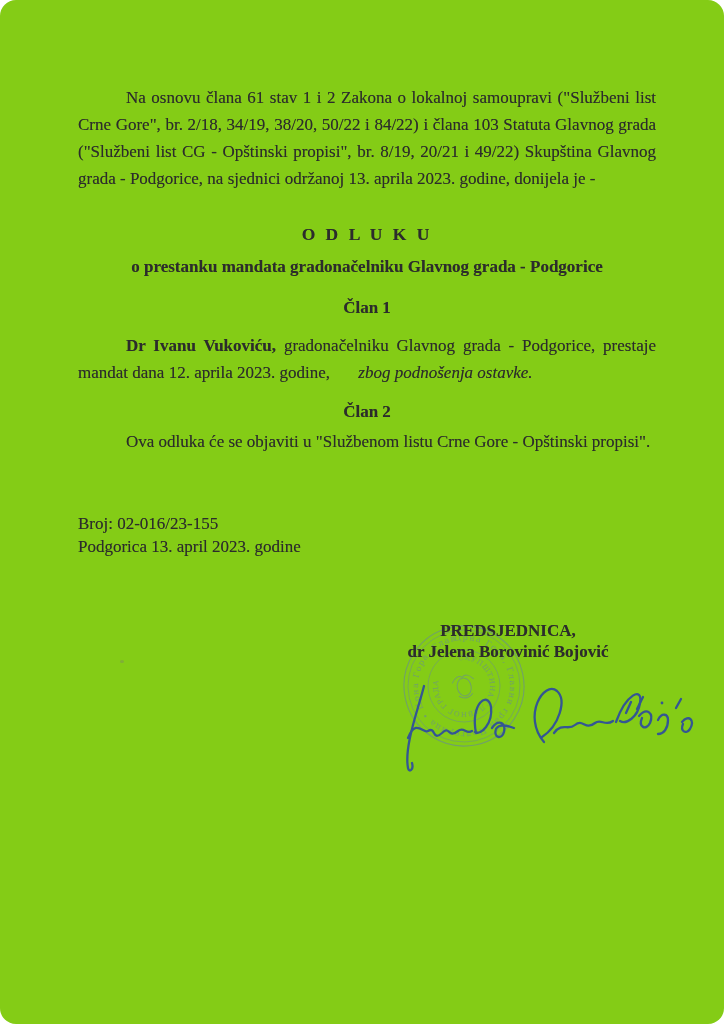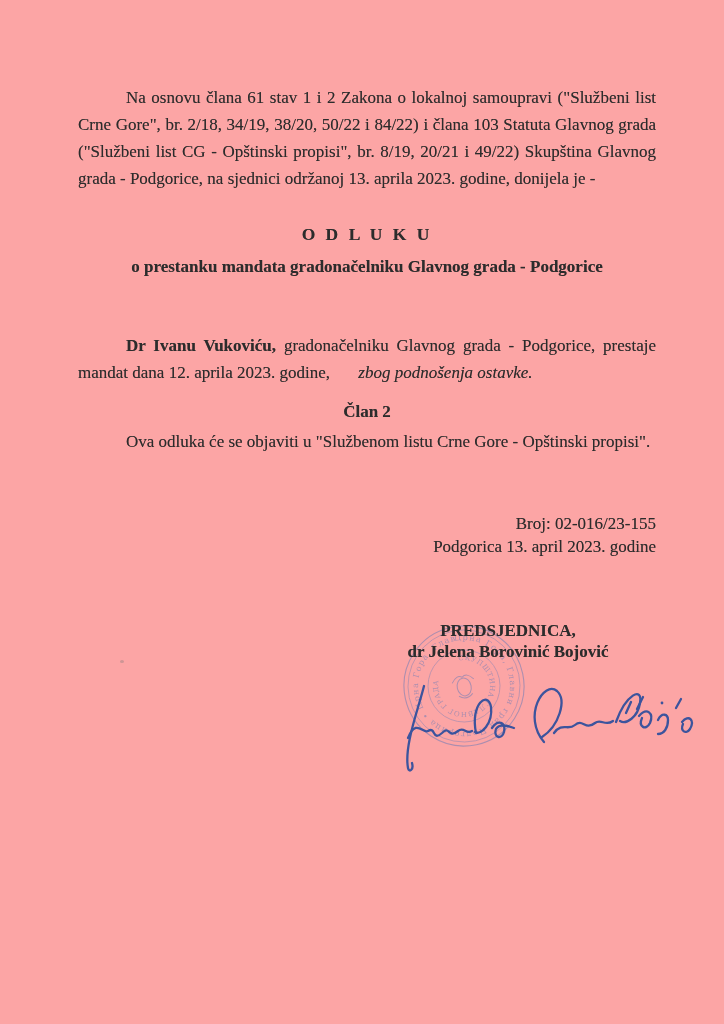--- a/index.html
+++ b/index.html
@@ -4,24 +4,24 @@
 <style>
   html,body{margin:0;padding:0;}
   body{
     width:724px;height:1024px;
     background:#ffffff;
     font-family:"Liberation Serif","DejaVu Serif",serif;
     color:#2c2c2c;
     position:relative;
     overflow:hidden;
   }
-  .page{position:absolute;inset:0;background:#fca5a5;}
+  .page{position:absolute;inset:0;background:#84cc16;border-radius:16px;}
   .block{position:absolute;left:78px;width:578px;margin:0;
          font-size:17px;line-height:27px;
-         text-shadow:0 0 .4px rgba(40,40,40,.45);text-align:right;}
+         text-shadow:0 0 .4px rgba(40,40,40,.45);}
   .justify{text-align:justify;text-indent:48px;}
   .center{text-align:center;}
   .bold{font-weight:700;}
   .title{letter-spacing:3px;font-size:17.5px;}
   .italic{font-style:italic;margin-left:24px;}
   .signer{left:318px;width:380px;line-height:21px;text-align:center;font-weight:700;}
   .stamp{position:absolute;left:399px;top:621px;width:130px;height:130px;
          opacity:.5;filter:blur(.4px);}
   .signature{position:absolute;left:396px;top:676px;width:300px;height:104px;}
   .speck{position:absolute;left:120px;top:660px;width:4px;height:3px;
@@ -31,20 +31,21 @@
 <body>
 
 <div class="page">
 
   <p class="block justify" style="top:84px">Na osnovu člana 61 stav 1 i 2 Zakona o lokalnoj samoupravi ("Službeni list Crne Gore", br. 2/18, 34/19, 38/20, 50/22 i 84/22) i člana 103 Statuta Glavnog grada ("Službeni list CG - Opštinski propisi", br. 8/19, 20/21 i 49/22) Skupština Glavnog grada - Podgorice, na sjednici održanoj 13. aprila 2023. godine, donijela je -</p>
 
   <p class="block center bold" style="top:253px">o prestanku mandata gradonačelniku Glavnog grada - Podgorice</p>
 
   <p class="block center bold title" style="top:221px">O D L U K U</p>
 
+  <p class="block center bold" style="top:294px">Član 1</p>
 
   <p class="block justify" style="top:332px"><span class="bold">Dr Ivanu Vukoviću,</span><span> gradonačelniku Glavnog grada - Podgorice, prestaje mandat dana 12. aprila 2023. godine, </span><span class="italic">zbog podnošenja ostavke.</span></p>
 
   <p class="block center bold" style="top:398px">Član 2</p>
 
   <p class="block justify" style="top:428px">Ova odluka će se objaviti u "Službenom listu Crne Gore - Opštinski propisi".</p>
 
   <p class="block" style="top:510px">Broj: 02-016/23-155</p>
 
   <p class="block" style="top:533px">Podgorica 13. april 2023. godine</p>

